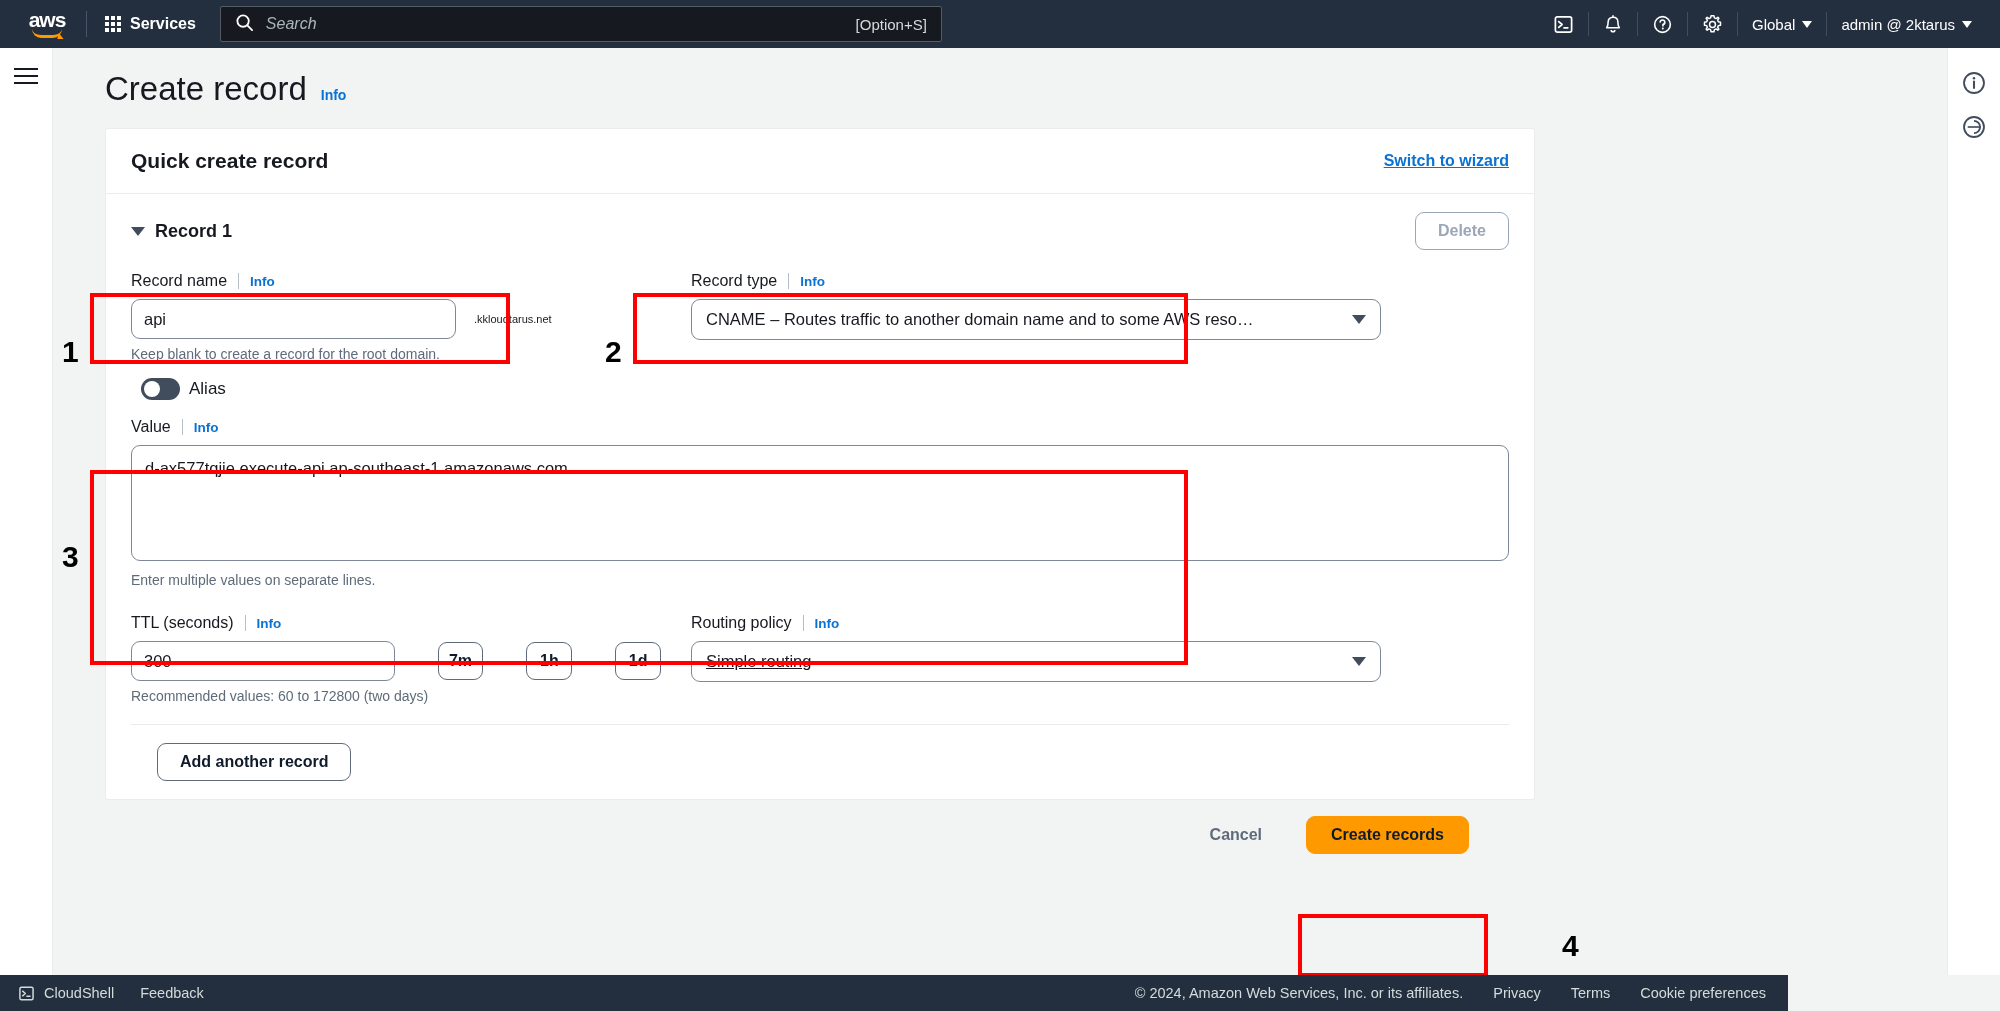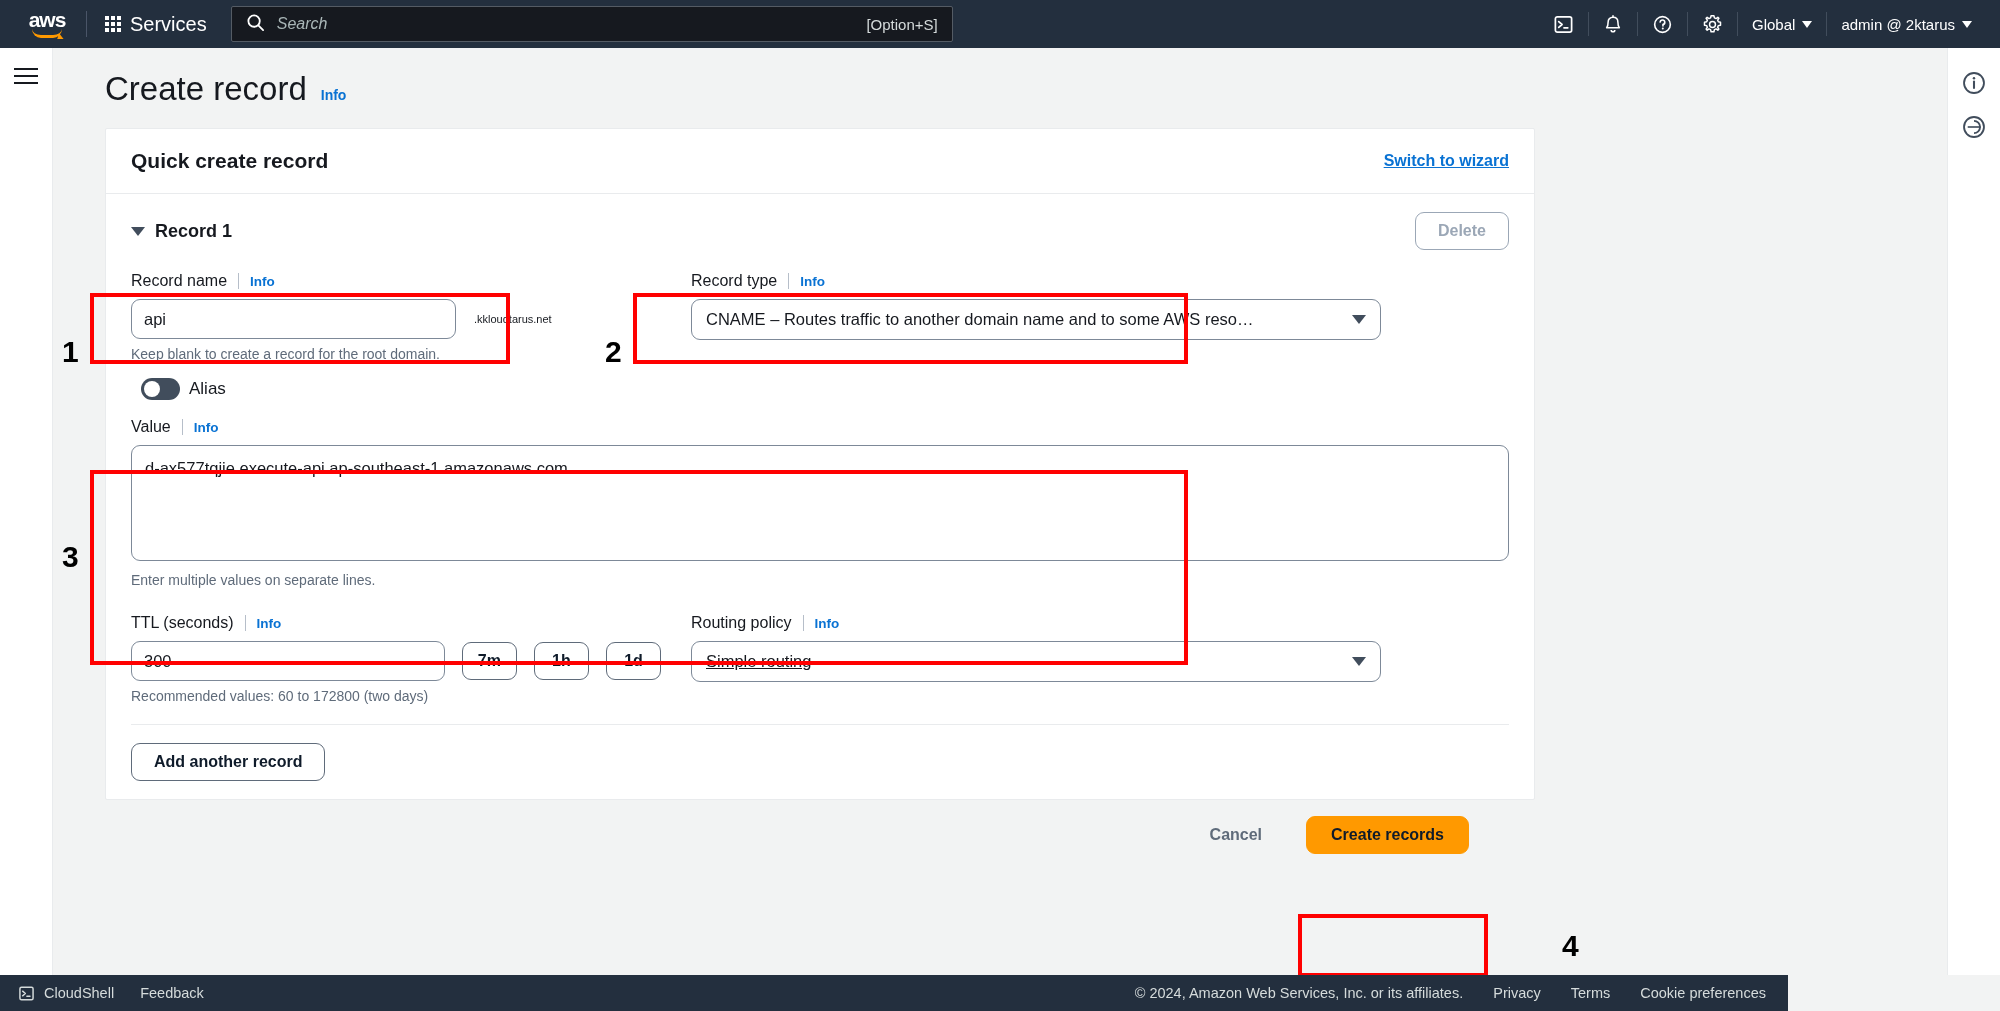--- a/index.html
+++ b/index.html
@@ -36,21 +36,21 @@
   .aws-logo .smile:after {
     content: ""; position: absolute; right: -2px; bottom: -5px;
     border-left: 6px solid #ff9900;
     border-top: 4px solid transparent;
     border-bottom: 2px solid transparent;
     transform: rotate(18deg);
   }
   .nav-div { width: 1px; height: 26px; background: #4a5568; margin: 0 8px; }
   .services-btn {
     display: flex; align-items: center; gap: 9px;
-    padding: 6px 10px; cursor: pointer; font-size: 20px;
+    padding: 6px 10px; cursor: pointer; font-size: 16px; font-weight: bold;
   }
   .waffle {
     display: grid; grid-template-columns: repeat(3, 4px);
     grid-template-rows: repeat(3, 4px); gap: 2px;
   }
   .waffle i { background: #ffffff; width: 4px; height: 4px; display:block; }
   .searchwrap {
     flex: 0 0 722px; height: 36px; margin-left: 14px;
     background: #16191f; border: 1px solid #545b64; border-radius: 2px;
     display: flex; align-items: center; padding: 0 14px;
@@ -126,21 +126,21 @@
   .record-head { display: flex; align-items: center; justify-content: space-between; }
   .record-toggle { display: flex; align-items: center; gap: 10px; cursor: pointer; }
   .tri-dn {
     width: 0; height: 0; border-left: 7px solid transparent;
     border-right: 7px solid transparent; border-top: 9px solid #414d5c;
   }
   .record-label { font-size: 18px; font-weight: bold; color: #16191f; }
   .btn {
     border: 1px solid #5f6b7a; background: #ffffff; border-radius: 9px;
     padding: 9px 22px; font-size: 16px; font-weight: bold; color: #0f1b2a;
-    cursor: pointer; font-family: "Liberation Sans", sans-serif; white-space: nowrap;
+    cursor: pointer; font-family: "Liberation Sans", sans-serif; white-space: nowrap; margin-left: 26px;
   }
   .btn.disabled { color: #9ba7b6; border-color: #9ba7b6; cursor: default; }
   .btn-primary {
     background: #ff9900; border: 1px solid #ff9900; color: #0f1b2a;
     border-radius: 9px; padding: 9px 24px; font-size: 16px; font-weight: bold;
     cursor: pointer; font-family: Liberation Sans, sans-serif;
   }
 
   .field-label { font-size: 16px; color: #16191f; display: flex; align-items: center; gap: 11px; }
   .lbl-sep { width: 1px; height: 16px; background: #b6bec9; }

